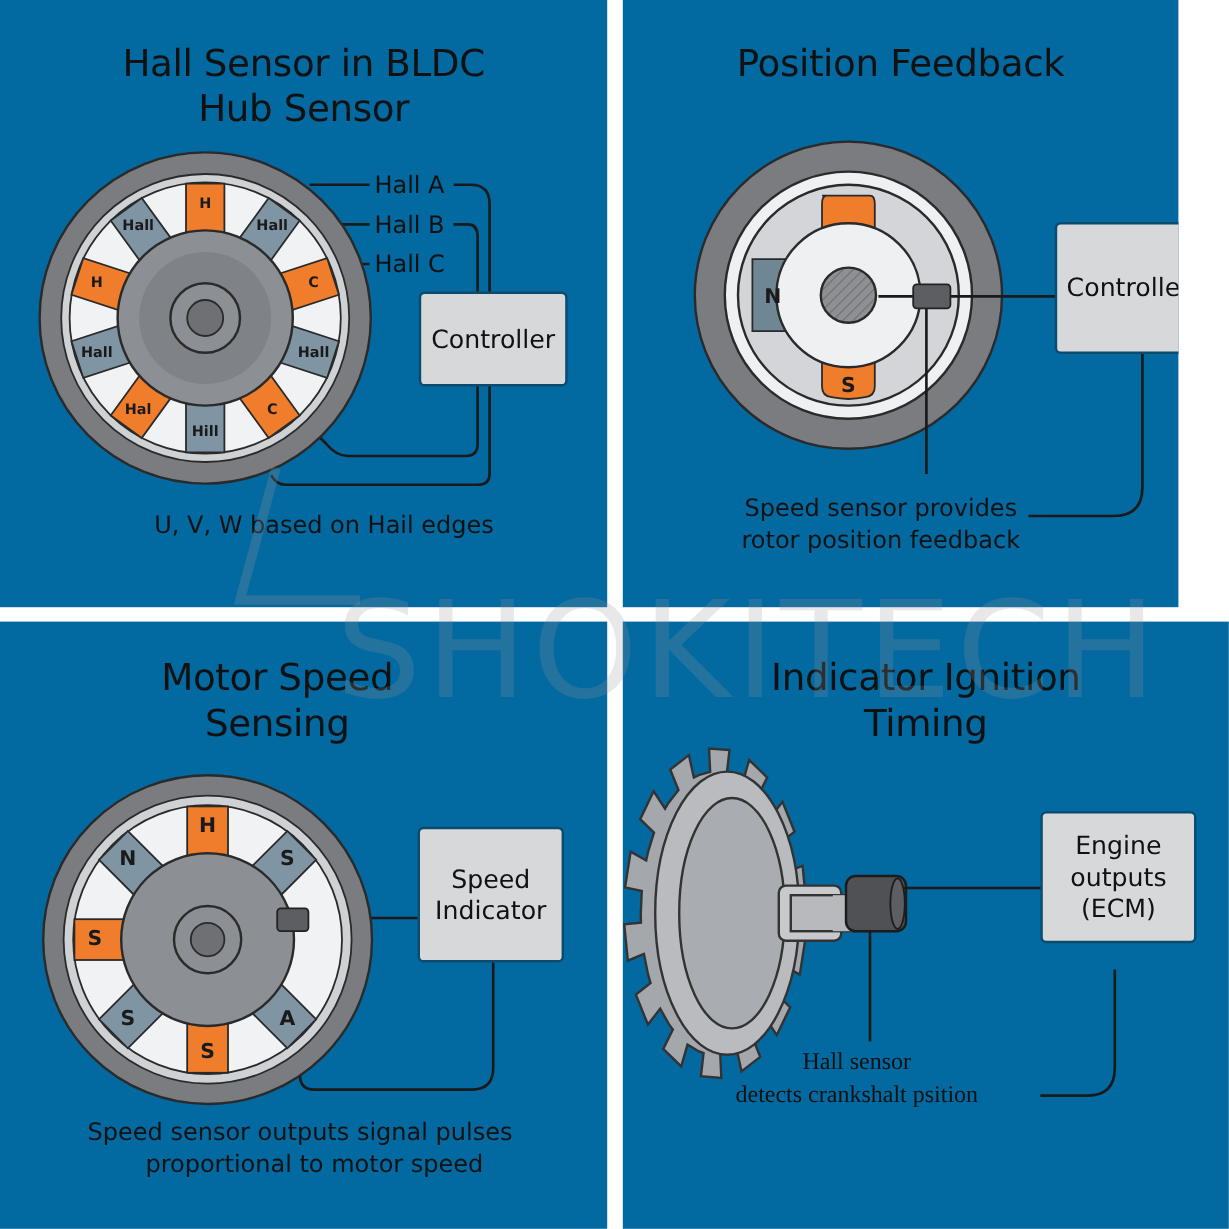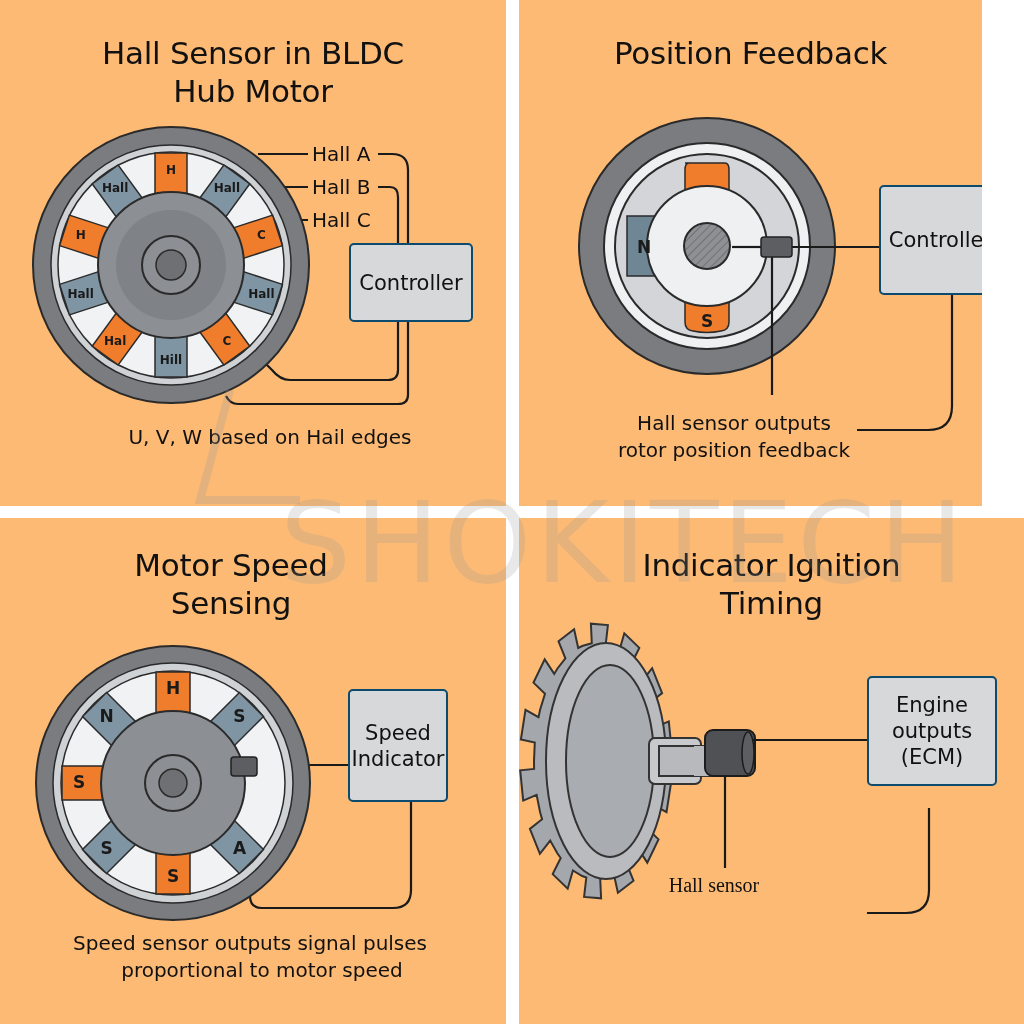--- a/index.html
+++ b/index.html
@@ -2,21 +2,21 @@
 <html><head>
 <meta charset="utf-8">
 <style>
   html, body { margin: 0; padding: 0; }
   body {
     width: 1024px; height: 1024px; position: relative; overflow: hidden;
     background: #ffffff;
     font-family: "DejaVu Sans", sans-serif;
   }
   .panel {
-    position: absolute; background: #fdba74; overflow: hidden;
+    position: absolute; background: #0369a1; overflow: hidden;
   }
   #p1 { left: 0; top: 0; width: 506px; height: 506px; }
   #p2 { left: 519px; top: 0; width: 463px; height: 506px; }
   #p3 { left: 0; top: 518px; width: 506px; height: 506px; }
   #p4 { left: 519px; top: 518px; width: 505px; height: 506px; }
   .panel svg { position: absolute; left: 0; top: 0; }
   .title {
     position: absolute; left: 0; width: 100%; text-align: center;
     font-size: 31px; line-height: 38px; color: #111; font-weight: normal;
     letter-spacing: -0.3px;
@@ -37,21 +37,21 @@
     letter-spacing: 4px; font-family: "DejaVu Sans", sans-serif; pointer-events: none; white-space: nowrap;
   }
   #wm-logo { position: absolute; left: 190px; top: 380px; pointer-events: none; }
 </style>
 </head>
 <body>
 
 <div class="panel" id="p1">
   <div class="title" style="top:34px;">
     <div>Hall Sensor in BLDC</div>
-    <div>Hub Motor</div>
+    <div>Hub Sensor</div>
   </div>
   <svg width="506" height="506">
 
     <g fill="none" stroke="#1a1a1a" stroke-width="2.2">
       <path d="M258 154 H308"></path>
       <path d="M268 187 H308"></path>
       <path d="M272 220 H308"></path>
       <path d="M378 154 H392 Q408 154 408 170 V244"></path>
       <path d="M378 187 H390 Q398 187 398 197 V244"></path>
       <path d="M398 320 V370 Q398 380 388 380 H290 Q280 380 272 370 L262 360"></path>
@@ -148,21 +148,21 @@
       <path d="M270 247 H362"></path>
       <path d="M253 255 V395"></path>
       <path d="M433 294 V406 Q433 430 409 430 H338"></path>
     </g>
     <rect x="242" y="237" width="31" height="20" rx="3" fill="#5c5e62" stroke="#222" stroke-width="1.5"></rect>
   </svg>
   <div class="box" style="left:360px; top:185px; width:123px; height:110px;">
     <span>Controller</span>
   </div>
   <div class="caption" style="left:70px; top:410px; width:290px;">
-    <div>Hall sensor outputs</div>
+    <div>Speed sensor provides</div>
     <div>rotor position feedback</div>
   </div>
 </div>
 
 <div class="panel" id="p3">
   <div class="title" style="top:28px; left:-22px;">
     <div>Motor Speed</div>
     <div>Sensing</div>
   </div>
   <svg width="506" height="506">
@@ -201,21 +201,21 @@
         <g transform="rotate(315 173 265)">
           <rect x="156" y="154" width="34" height="46" fill="#7f95a3" stroke="#2a2a2a" stroke-width="1.5"></rect>
         </g>
         <text x="106.53196256846452" y="198.53196256846454" class="pole-lbl">N</text>
         <circle cx="173" cy="265" r="72" fill="#8c8f93" stroke="#2a2a2a" stroke-width="2"></circle>
         <circle cx="173" cy="265" r="28" fill="#8c8f93" stroke="#2a2a2a" stroke-width="2"></circle>
         <circle cx="173" cy="265" r="14" fill="#6e7074" stroke="#2a2a2a" stroke-width="1.5"></circle>
       </g>
     <rect x="231" y="239" width="26" height="19" rx="3" fill="#5c5e62" stroke="#222" stroke-width="1.5"></rect>
   </svg>
-  <div class="box" style="left:348px; top:171px; width:100px; height:113px; flex-direction:column;">
+  <div class="box" style="left:348px; top:171px; width:122px; height:113px; flex-direction:column;">
     <span>Speed</span>
     <span>Indicator</span>
   </div>
   <div class="caption" style="left:60px; top:412px; width:380px;">
     <div>Speed sensor outputs signal pulses</div>
     <div style="padding-left:24px;text-align:center;">proportional to motor speed</div>
   </div>
 </div>
 
 <div class="panel" id="p4">
@@ -242,19 +242,20 @@
       <path d="M410 290 V372 Q410 395 387 395 H348"></path>
     </g>
   </svg>
   <div class="box" style="left:348px; top:158px; width:130px; height:110px; flex-direction:column;">
     <span>Engine</span>
     <span>outputs</span>
     <span>(ECM)</span>
   </div>
   <div class="caption" style="left:50px; top:354px; width:290px;font-family:Liberation Serif, serif;">
     <div>Hall sensor</div>
+    <div>detects crankshalt psition</div>
   </div>
 </div>
 
 <svg id="wm-logo" width="120" height="160">
   <path d="M40 10 L10 120 H110" fill="none" stroke="rgba(150,150,150,0.25)" stroke-width="8"></path>
 </svg>
 <div id="watermark">SHOKITECH</div>
 
 </body></html>

